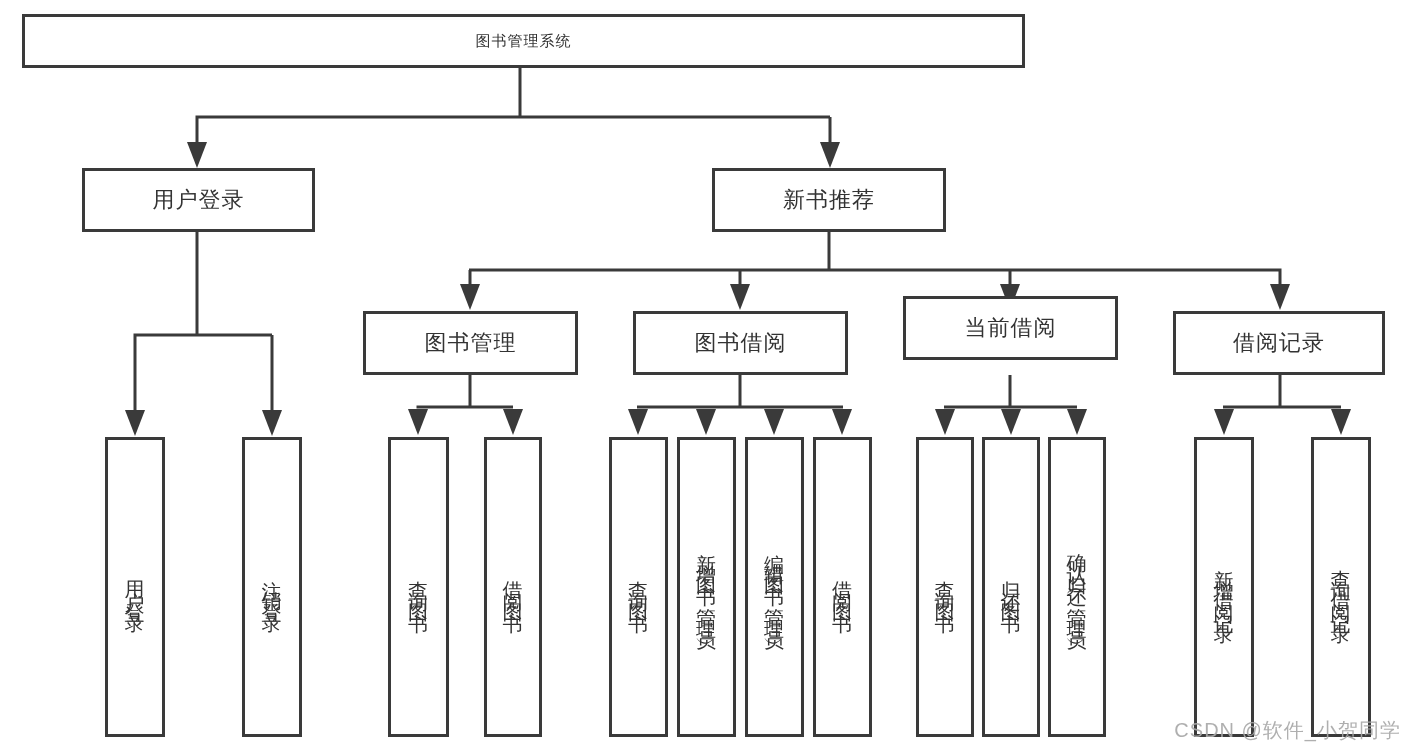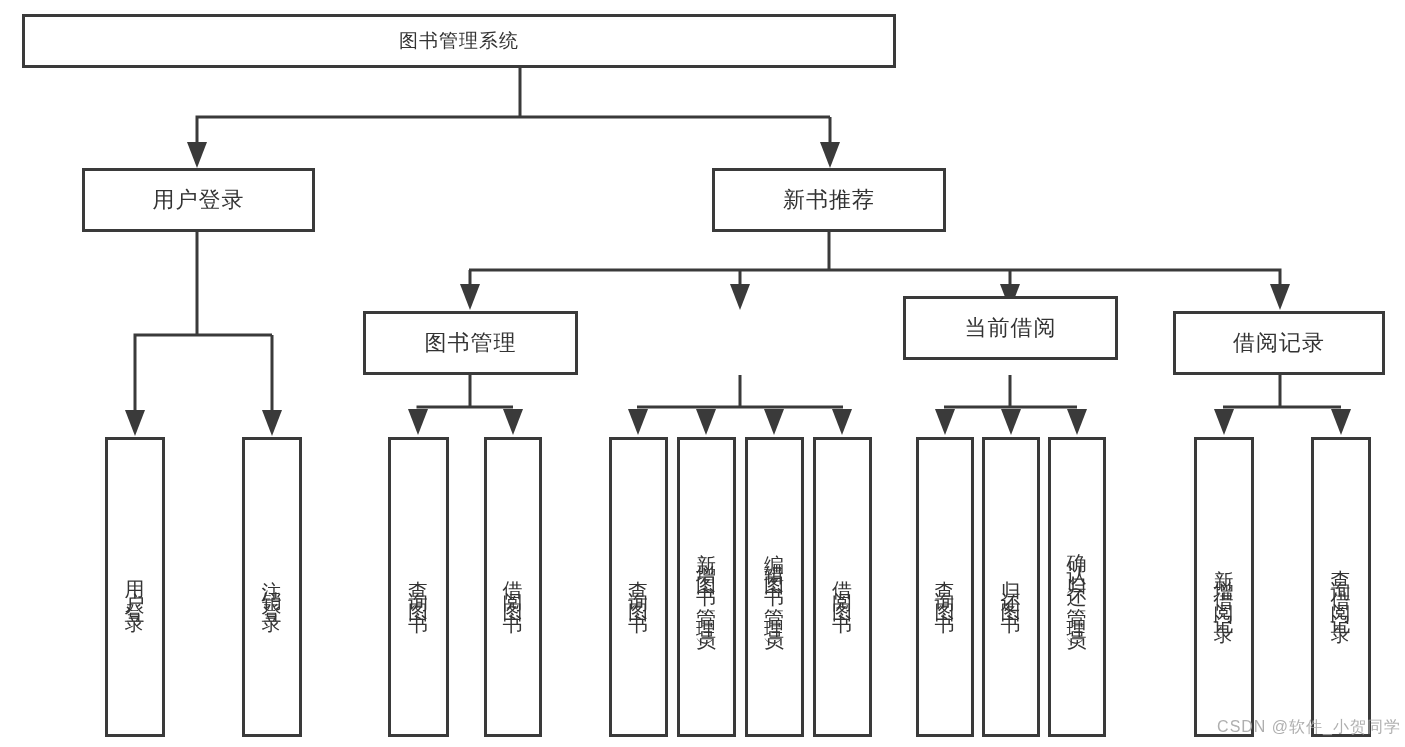--- a/index.html
+++ b/index.html
@@ -15,21 +15,21 @@
   .node{
     position:absolute;
     box-sizing:border-box;
     border:3px solid #3a3a3a;
     background:#ffffff;
     display:flex;align-items:center;justify-content:center;
     text-align:center;
     color:#333333;
   }
   .hnode{font-size:22px;letter-spacing:1px;}
-  .root{left:22px;top:14px;width:874px;height:54px;font-size:19px;}
+  .root{left:22px;top:14px;width:1003px;height:54px;font-size:15px;}
   .l2a{left:82px;top:168px;width:233px;height:64px;}
   .l2b{left:712px;top:168px;width:234px;height:64px;}
   .l3a{left:363px;top:311px;width:215px;height:64px;}
   .l3b{left:633px;top:311px;width:215px;height:64px;}
   .l3c{left:903px;top:296px;width:215px;height:64px;}
   .l3d{left:1173px;top:311px;width:212px;height:64px;}
   .leaf{
     top:437px;height:300px;
     writing-mode:vertical-rl;
     text-orientation:mixed;
@@ -47,21 +47,21 @@
   .fc3{left:745px;width:59px;}
   .fc4{left:813px;width:59px;}
   .fd1{left:916px;width:58px;}
   .fd2{left:982px;width:58px;}
   .fd3{left:1048px;width:58px;}
   .fe1{left:1194px;width:60px;}
   .fe2{left:1311px;width:60px;}
   .watermark{
     position:absolute;
     top:717px;right:4px;
-    font-size:16px;
+    font-size:20px;
     color:rgba(168,168,168,0.92);
     letter-spacing:1px;
     z-index:10;
     white-space:nowrap;
   }
 </style>
 </head>
 <body>
 
 <div class="canvas">
@@ -123,20 +123,23 @@
   <div class="node hnode l2a">
     <span>用户登录</span>
   </div>
   <div class="node hnode l2b">
     <span>新书推荐</span>
   </div>
 
   <div class="node hnode l3a">
     <span>图书管理</span>
   </div>
+  <div class="node hnode l3b">
+    <span>图书借阅</span>
+  </div>
   <div class="node hnode l3c">
     <span>当前借阅</span>
   </div>
   <div class="node hnode l3d">
     <span>借阅记录</span>
   </div>
 
   <div class="node leaf fa1">
     <span>用户登录</span>
   </div>

